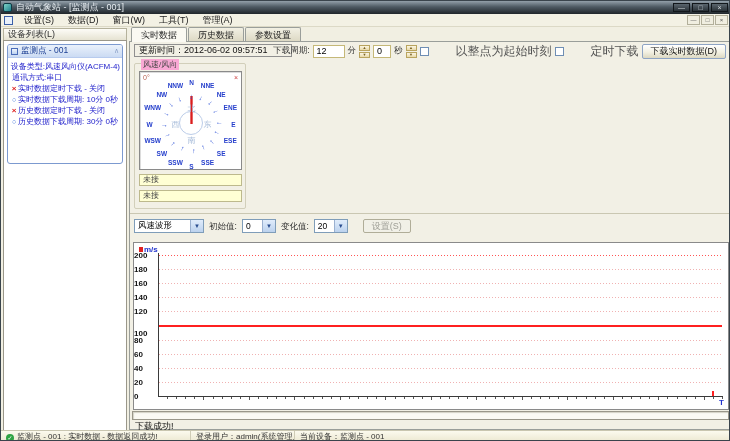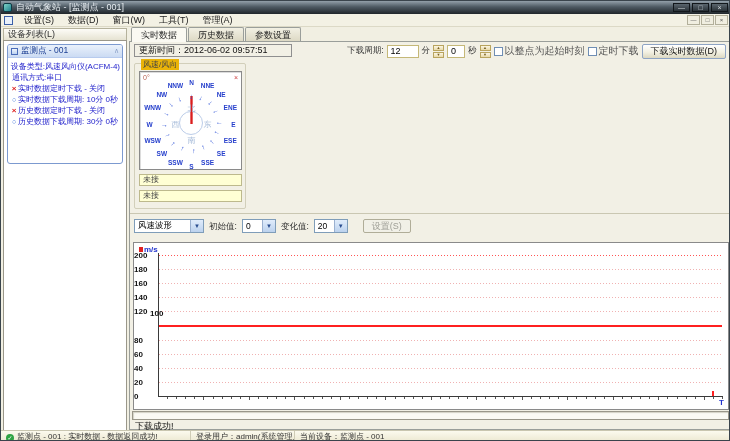--- a/index.html
+++ b/index.html
@@ -44,26 +44,26 @@
 
 .update-box{position:absolute;left:4px;top:2px;width:158px;height:13px;border:1px solid #8f8f8f;line-height:11px;padding-left:4px;color:#111;white-space:nowrap;}
 .tb-right{position:absolute;right:4px;top:2px;height:14px;display:flex;align-items:center;gap:3px;}
 .lbl{color:#333;font-size:8.5px;white-space:nowrap;}
 .numfield{height:13px;border:1px solid #c5b878;background:#fff;display:flex;align-items:center;padding:0 3px;}
 .nf-min{width:32px;} .nf-sec{width:18px;}
 .spin{width:11px;height:13px;display:flex;flex-direction:column;gap:1px;}
 .spin .sb{flex:1;background:linear-gradient(#fbf6e4,#e8d9a8);border:1px solid #b9a45e;font-size:4px;line-height:4px;text-align:center;color:#7a6224;}
 .cbgrp{display:flex;align-items:center;gap:2px;}
 .cb{width:9px;height:9px;background:#fff;border:1px solid #6f8eb4;}
-.cb-lbl{color:#555;font-size:10px;white-space:nowrap;}
+.cb-lbl{color:#555;font-size:12px;white-space:nowrap;padding-left:25px;}
 .xp-btn{height:15px;padding:0 8px;background:linear-gradient(#ffffff,#f2f0e2 55%,#dcd8c2);border:1px solid #8ea4c4;border-radius:2px;color:#111;line-height:13px;white-space:nowrap;}
 
 
 .windgroup{position:absolute;left:4px;top:21px;width:112px;height:146px;border:1px solid #d2cfba;border-radius:2px;}
-.wg-title{position:absolute;left:6px;top:-5px;background:#eab308;padding:0 2px;font-size:8px;color:#444;}
+.wg-title{position:absolute;left:6px;top:-5px;background:#f9a8d4;padding:0 2px;font-size:8px;color:#444;}
 .compass{position:absolute;left:4px;top:7px;width:103px;height:99px;background:#fff;border:1px solid #8a8a8a;box-shadow:inset 1px 1px 0 #dcdcdc;}
 .corner-l{position:absolute;left:3px;top:2px;color:#b75f4e;font-size:7px;}
 .corner-r{position:absolute;right:3px;top:2px;color:#cc3b3b;font-size:7px;}
 .c-circle{position:absolute;left:39px;top:39px;width:24px;height:24px;border:1px solid #bccde9;border-radius:50%;}
 .needle{position:absolute;left:50px;top:24px;width:3px;height:28px;background:linear-gradient(90deg,#f08a8a,#d81e1e,#f08a8a);}
 .dir-label{position:absolute;color:#2740cc;font-size:6.5px;font-weight:bold;transform:translate(-50%,-50%);}
 .dir-arrow{position:absolute;color:#2b50d6;font-size:7px;line-height:7px;}
 .cn-label{position:absolute;color:#a9bdda;font-size:8px;transform:translate(-50%,-50%);}
 .yfield{position:absolute;left:4px;width:103px;height:12px;background:#ffffd4;border:1px solid #bdb98d;line-height:10px;padding-left:3px;color:#444;font-size:8px;}
 #yfield1{top:110px;} #yfield2{top:126px;}
@@ -288,21 +288,21 @@
         <span class="tlabel">T</span>
       <span class="ylab" style="top: 149px;">0</span>
           <span class="ylab" style="top: 134.9px;">20</span>
           <div class="hgrid gdot" style="top: 138.9px;"></div>
           <span class="ylab" style="top: 120.8px;">40</span>
           <div class="hgrid gdot" style="top: 124.8px;"></div>
           <span class="ylab" style="top: 106.7px;">60</span>
           <div class="hgrid gdot" style="top: 110.7px;"></div>
           <span class="ylab" style="top: 92.6px;">80</span>
           <div class="hgrid gdot" style="top: 96.6px;"></div>
-          <span class="ylab" style="top: 66px; padding-left: 16px;">100</span>
+          <span class="ylab" style="top: 86px;">100</span>
           <div class="hgrid gsolid" style="top: 81.5px;"></div>
           <span class="ylab" style="top: 64.4px;">120</span>
           <div class="hgrid gdot" style="top: 68.4px;"></div>
           <span class="ylab" style="top: 50.3px;">140</span>
           <div class="hgrid gdot" style="top: 54.3px;"></div>
           <span class="ylab" style="top: 36.2px;">160</span>
           <div class="hgrid gdot" style="top: 40.2px;"></div>
           <span class="ylab" style="top: 22.1px;">180</span>
           <div class="hgrid gdot" style="top: 26.1px;"></div>
           <span class="ylab" style="top: 8px;">200</span>

